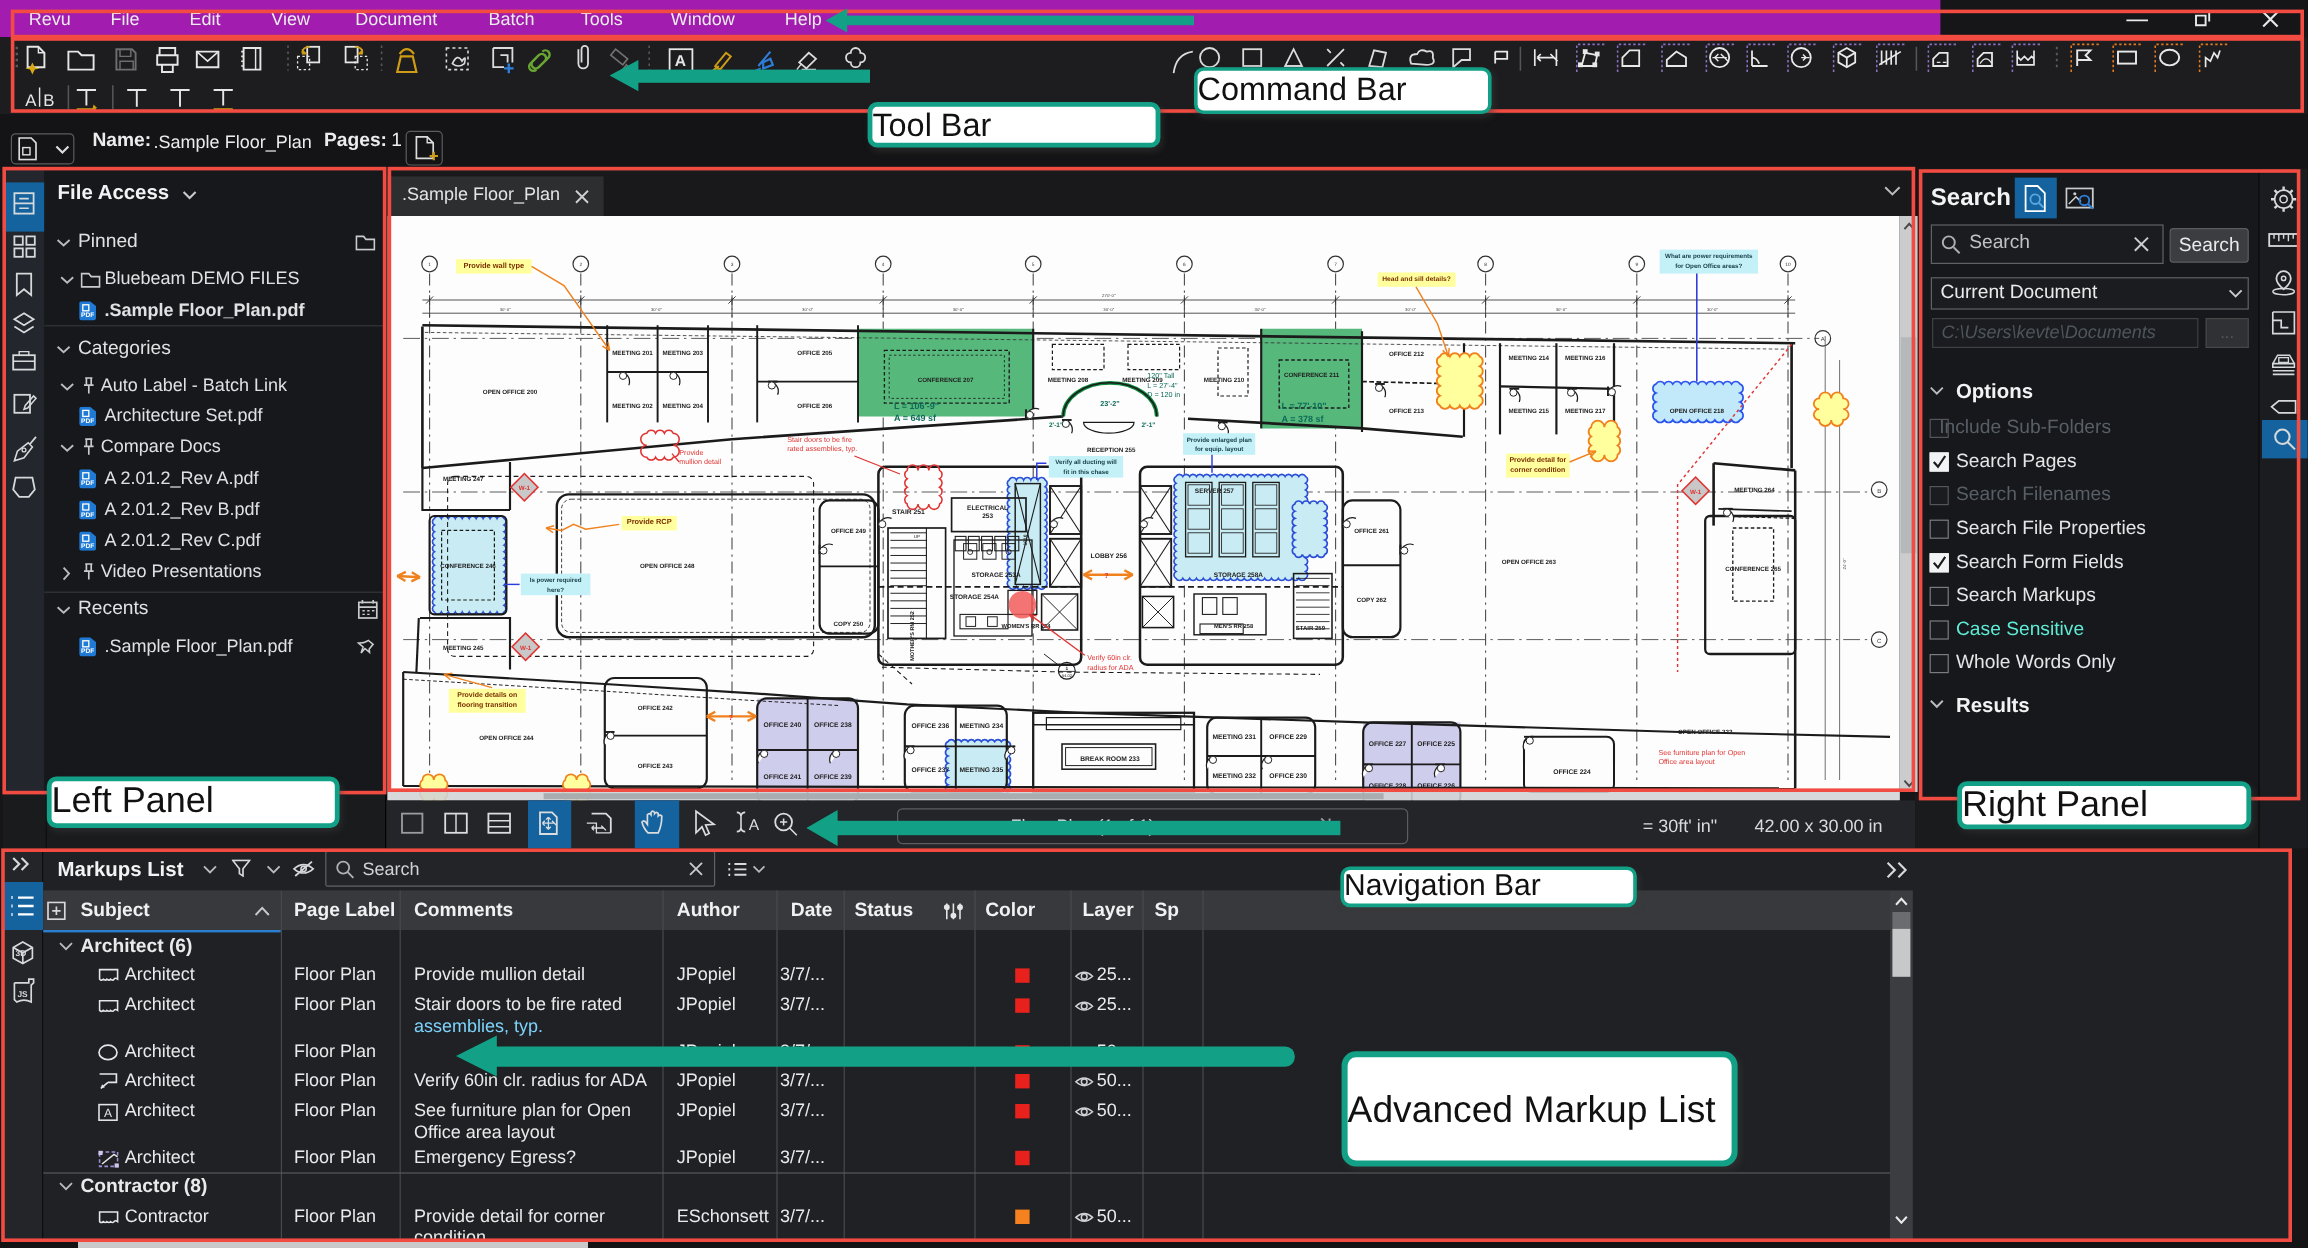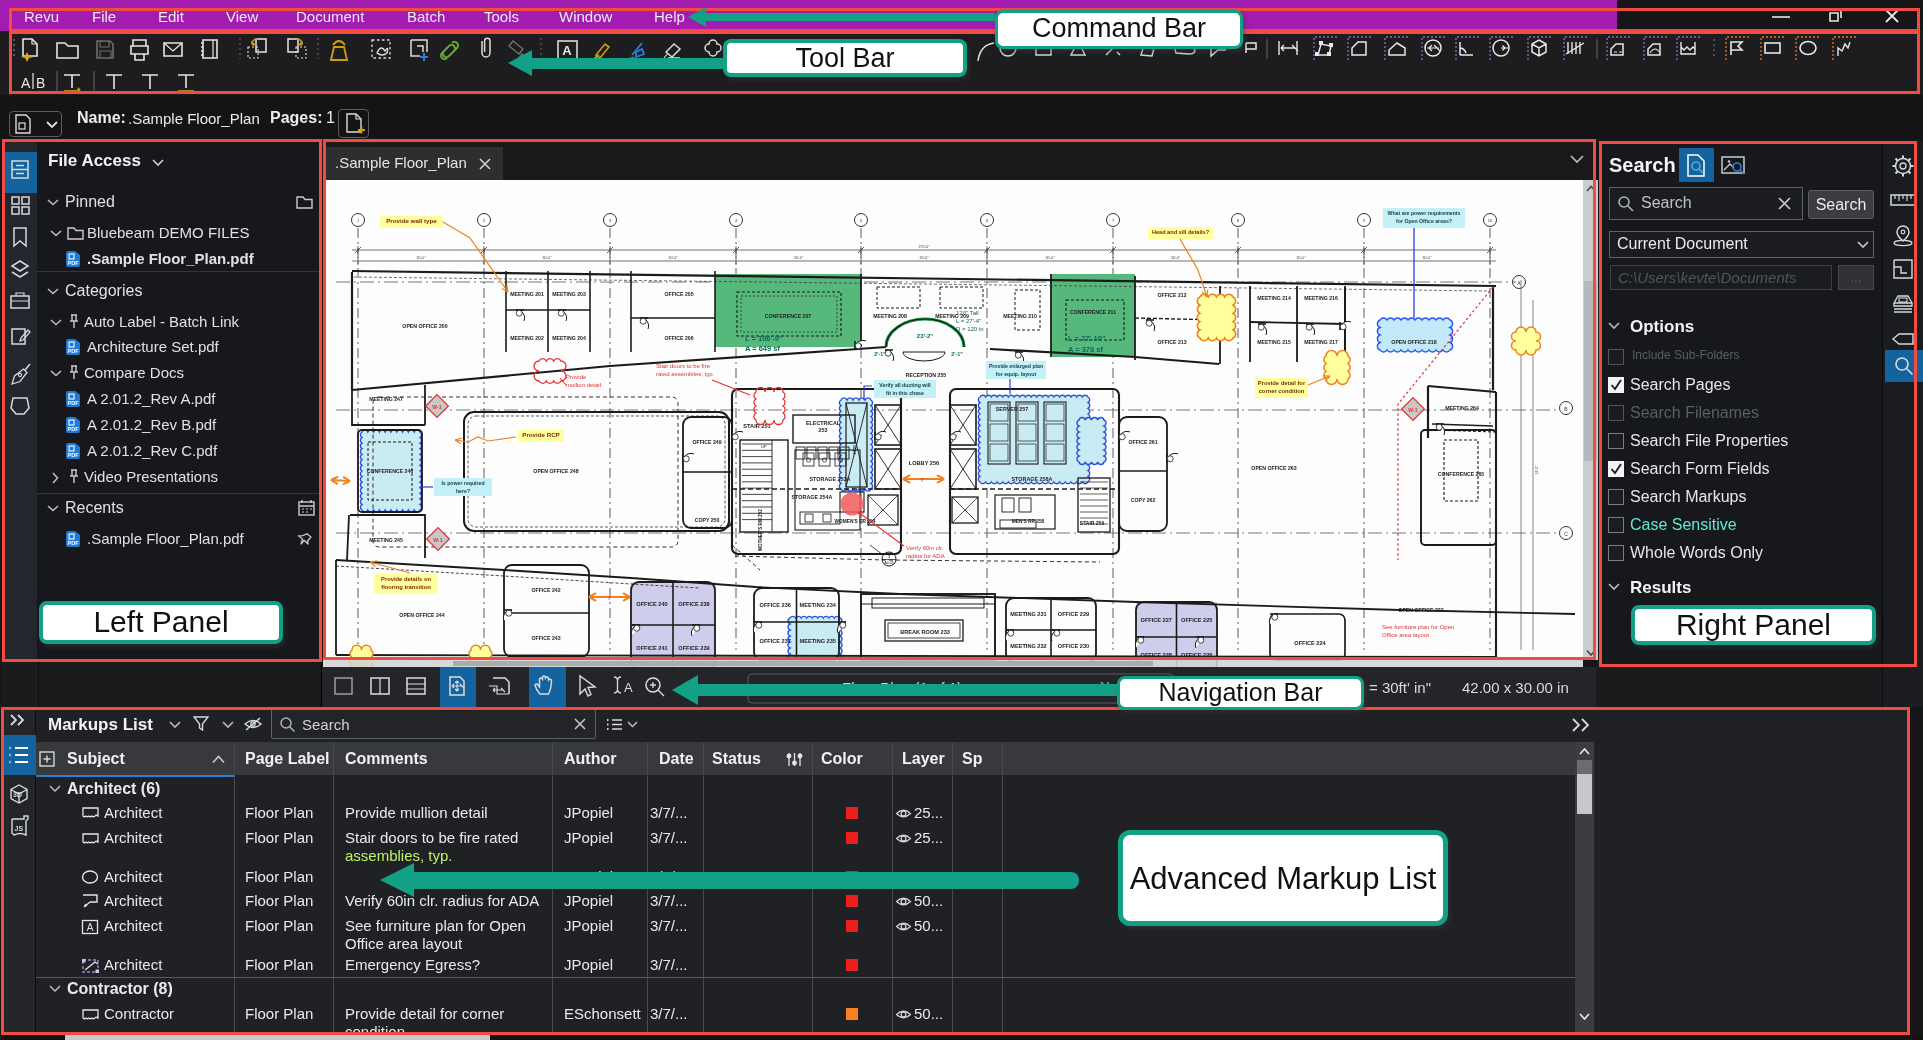--- a/index.html
+++ b/index.html
@@ -18,21 +18,21 @@
 #workarea { left:323px; top:141px; width:1273px; height:519px; background:#1e1f21; }
 #navbar { left:322px; top:667px; width:1274px; height:40px; background:#242528; }
 #midgap { left:1596px; top:662px; width:327px; height:45px; background:#1a1b1d; }
 #rightpanel { left:1599px; top:141px; width:283px; height:524px; background:#17181b; color:#dfe1e3; }
 #rightstrip { left:1882px; top:141px; width:41px; height:566px; background:#1b1c1f; border-left:1px solid #0a0a0a; }
 #bottompanel { left:1px; top:707px; width:1909px; height:327px; background:#202124; overflow:hidden; }
 #bottomedge { left:0; top:1034px; width:1923px; height:6px; background:#131314; }
 
 .redbox { border:3px solid #f24b42; pointer-events:none; z-index:50; }
 
-.lbl { background:#fff; border:4px solid #12a186; border-radius:8px; color:#111; text-align:center; z-index:60; box-shadow:2px 3px 5px rgba(60,60,60,.45); }
+.lbl { background:#fff; border:4px solid #12a186; border-radius:8px; color:#111; z-index:60; box-shadow:2px 3px 5px rgba(60,60,60,.45);margin-top:46px; }
 .arrow { z-index:55; }
 .arrowbody { background:#12a186; }
 .row15 { font-size:15px; color:#dfe1e3; white-space:nowrap; }
 .sep { background:#34363b; height:1px; }
 </style>
 </head>
 <body>
 <div id="stage">
   <div id="titlebar" class="abs">
     <span class="abs menu" style="left:24px;">Revu</span>
@@ -1016,21 +1016,21 @@
     <div class="abs" style="left:11px; top:124px; width:222px; height:25px; background:#1b1c1f; border:1px solid #3e4043;"></div>
     <div class="abs" style="left:19px; top:128px; font-size:15px; color:#4e565c;font-style:italic;">C:\Users\kevte\Documents</div>
     <div class="abs" style="left:239px; top:124px; width:36px; height:25px; background:#303134; border:1px solid #454749; color:#55585a; text-align:center; line-height:23px; font-size:14px;">...</div>
 
     <svg class="abs" style="left:9px; top:181px;" width="12" height="8">
         <path d="M1 1 l5 5 5 -5" stroke="#b9bbbd" stroke-width="1.6" fill="none"></path>
       </svg>
     <div class="abs" style="left:31px; top:176px; font-size:17px; font-weight:bold; color:#f2f3f4;">Options</div>
     <div id="rp-opts">
     <div class="abs" style="left:9px; top:208px; width:16px; height:16px; background:#1b1c1f; border:1px solid #53565a;"></div>
-    <div class="abs" style="left:33px; top:207px; font-size:12px; color:#585f66; white-space:nowrap;">Include Sub-Folders</div>
+    <div class="abs" style="left:17px; top:207px; font-size:16px; color:#585f66; white-space:nowrap;">Include Sub-Folders</div>
     <div class="abs" style="left:9px; top:236px; width:16px; height:16px; background:#f2f3f4; border:1px solid #f2f3f4;"></div>
         <svg class="abs" style="left:11px; top:238px;" width="13" height="12">
           <path d="M1.5 6 l3.5 4 6 -9" stroke="#1a1a1a" stroke-width="1.8" fill="none"></path>
         </svg>
     <div class="abs" style="left:31px; top:235px; font-size:16px; color:#e4e6e7; white-space:nowrap;">Search Pages</div>
     <div class="abs" style="left:9px; top:264px; width:16px; height:16px; background:#1b1c1f; border:1px solid #53565a;"></div>
     <div class="abs" style="left:31px; top:263px; font-size:16px; color:#585f66; white-space:nowrap;">Search Filenames</div>
     <div class="abs" style="left:9px; top:292px; width:16px; height:16px; background:#1b1c1f; border:1px solid #797c80;"></div>
     <div class="abs" style="left:31px; top:291px; font-size:16px; color:#e4e6e7; white-space:nowrap;">Search File Properties</div>
     <div class="abs" style="left:9px; top:320px; width:16px; height:16px; background:#f2f3f4; border:1px solid #f2f3f4;"></div>
@@ -1173,21 +1173,21 @@
     <div class="abs" style="left:244px; top:97px; font-size:15px; color:#e8eaeb;  white-space:nowrap;">Floor Plan</div>
     <div class="abs" style="left:563px; top:97px; font-size:15px; color:#e8eaeb;  white-space:nowrap;">JPopiel</div>
     <div class="abs" style="left:649px; top:97px; font-size:15px; color:#e8eaeb;  white-space:nowrap;">3/7/...</div>
     <div class="abs" style="left:845px; top:100px; width:12px; height:12px; background:#e8211d;"></div>
     <svg class="abs" style="left:894px; top:100px;" width="17" height="13">
           <path d="M1.5 6.5 q7 -6.5 14 0 q-7 6.5 -14 0 z" stroke="#cfd1d3" stroke-width="1.2" fill="none"></path>
           <circle cx="8.5" cy="6.5" r="2.4" stroke="#cfd1d3" stroke-width="1.2" fill="none"></circle>
         </svg>
     <div class="abs" style="left:913px; top:97px; font-size:15px; color:#e8eaeb;  white-space:nowrap;">25...</div>
     <div class="abs" style="left:344px; top:122px; font-size:15px; color:#e8eaeb;  white-space:nowrap;">Stair doors to be fire rated</div>
-    <div class="abs" style="left:344px; top:140px; font-size:15px; color:#bef264;  white-space:nowrap;">assemblies, typ.</div>
+    <div class="abs" style="left:344px; top:140px; font-size:15px; color:#7dd3fc;  white-space:nowrap;">assemblies, typ.</div>
     <svg class="abs" style="left:80px; top:124px;" width="19" height="16">
           <path d="M2 3 h15 v8 q-2 -1.5 -3 0 q-1 1.5 -3 0 q-1 1.5 -3 0 q-1 1.5 -3 0 q-1.5 1.5 -3 0 z" stroke="#e4e6e7" stroke-width="1.3" fill="none"></path>
         </svg>
     <div class="abs" style="left:103px; top:122px; font-size:15px; color:#e8eaeb;  white-space:nowrap;">Architect</div>
     <div class="abs" style="left:244px; top:122px; font-size:15px; color:#e8eaeb;  white-space:nowrap;">Floor Plan</div>
     <div class="abs" style="left:563px; top:122px; font-size:15px; color:#e8eaeb;  white-space:nowrap;">JPopiel</div>
     <div class="abs" style="left:649px; top:122px; font-size:15px; color:#e8eaeb;  white-space:nowrap;">3/7/...</div>
     <div class="abs" style="left:845px; top:125px; width:12px; height:12px; background:#e8211d;"></div>
     <svg class="abs" style="left:894px; top:125px;" width="17" height="13">
           <path d="M1.5 6.5 q7 -6.5 14 0 q-7 6.5 -14 0 z" stroke="#cfd1d3" stroke-width="1.2" fill="none"></path>

